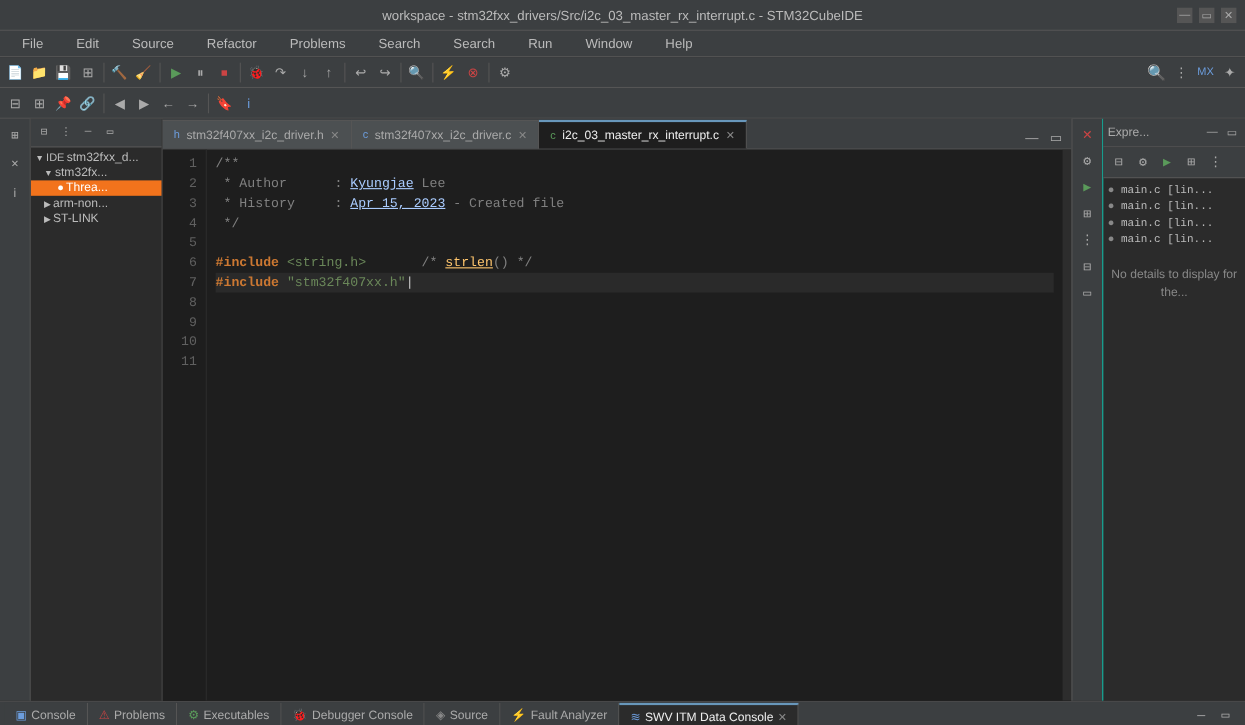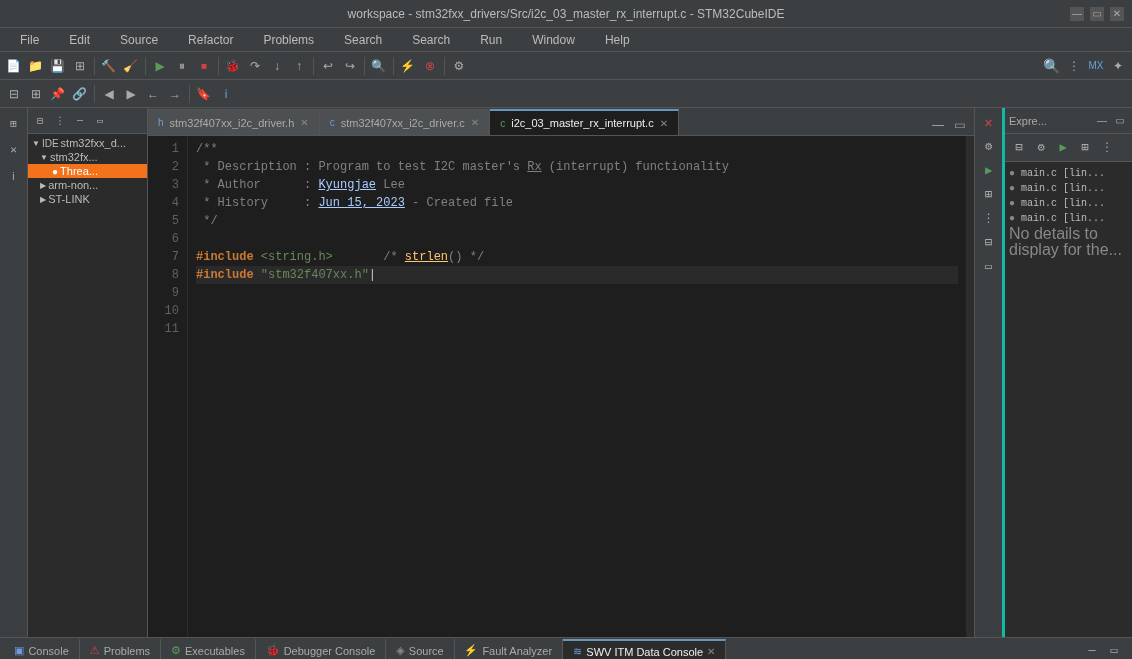--- a/index.html
+++ b/index.html
@@ -258,21 +258,21 @@
       flex-direction: column;
       align-items: center;
       padding-top: 4px;
       gap: 4px;
     }
 
     
     #far-right-panel {
       width: 130px;
       background: #2b2b2b;
-      border-left: 3px solid #14b8a6;
+      border-left: 1px solid #14b8a6;
       display: flex;
       flex-direction: column;
     }
     #frp-header {
       height: 26px;
       background: #3c3f41;
       display: flex;
       align-items: center;
       padding: 0 4px;
       gap: 4px;
@@ -296,24 +296,25 @@
       font-family: sans-serif;
       font-size: 10px;
     }
     .frp-item {
       padding: 2px 0;
       color: #bbb;
       cursor: pointer;
       font-family: Liberation Mono, monospace;
     }
     .frp-no-details {
-      margin-top: 0;
+      margin-top: 16px;
       color: #888;
-      font-size: 16px;
+      font-size: 11px;
       line-height: 16px;
+      text-align: center;
     }
 
     
     #bottom-panel {
       height: 232px;
       background: #2b2b2b;
       border-top: 1px solid #555;
       display: flex;
       flex-direction: column;
     }
@@ -512,23 +513,22 @@
         <div>5</div>
         <div>6</div>
         <div>7</div>
         <div>8</div>
         <div>9</div>
         <div>10</div>
         <div>11</div>
       </div>
       <div id="code-area">
         <div class="code-line comment">/**</div>
-        <div class="code-line comment"> * Description : Program to test I2C master's <span style="text-decoration:underline;">Rx</span> (interrupt) functionality</div>
         <div class="code-line comment"> * Author      : <span style="text-decoration:underline; color:#aaccff;">Kyungjae</span> Lee</div>
-        <div class="code-line comment"> * History     : <span style="text-decoration:underline; color:#aaccff;">Jun 15, 2023</span> - Created file</div>
+        <div class="code-line comment"> * History     : <span style="text-decoration:underline; color:#aaccff;">Apr 15, 2023</span> - Created file</div>
         <div class="code-line comment"> */</div>
         <div class="code-line">&nbsp;</div>
         <div class="code-line"><span class="kw">#include</span> <span class="include-path">&lt;string.h&gt;</span>       <span class="comment">/* <span class="fn" style="text-decoration:underline;margin-top:32px;">strlen</span>() */</span></div>
         <div class="code-line cursor-line"><span class="kw">#include</span> <span class="string">"stm32f407xx.h"</span>|</div>
         <div class="code-line">&nbsp;</div>
       </div>
       <div id="editor-scrollbar"></div>
     </div>
   </div>
 

